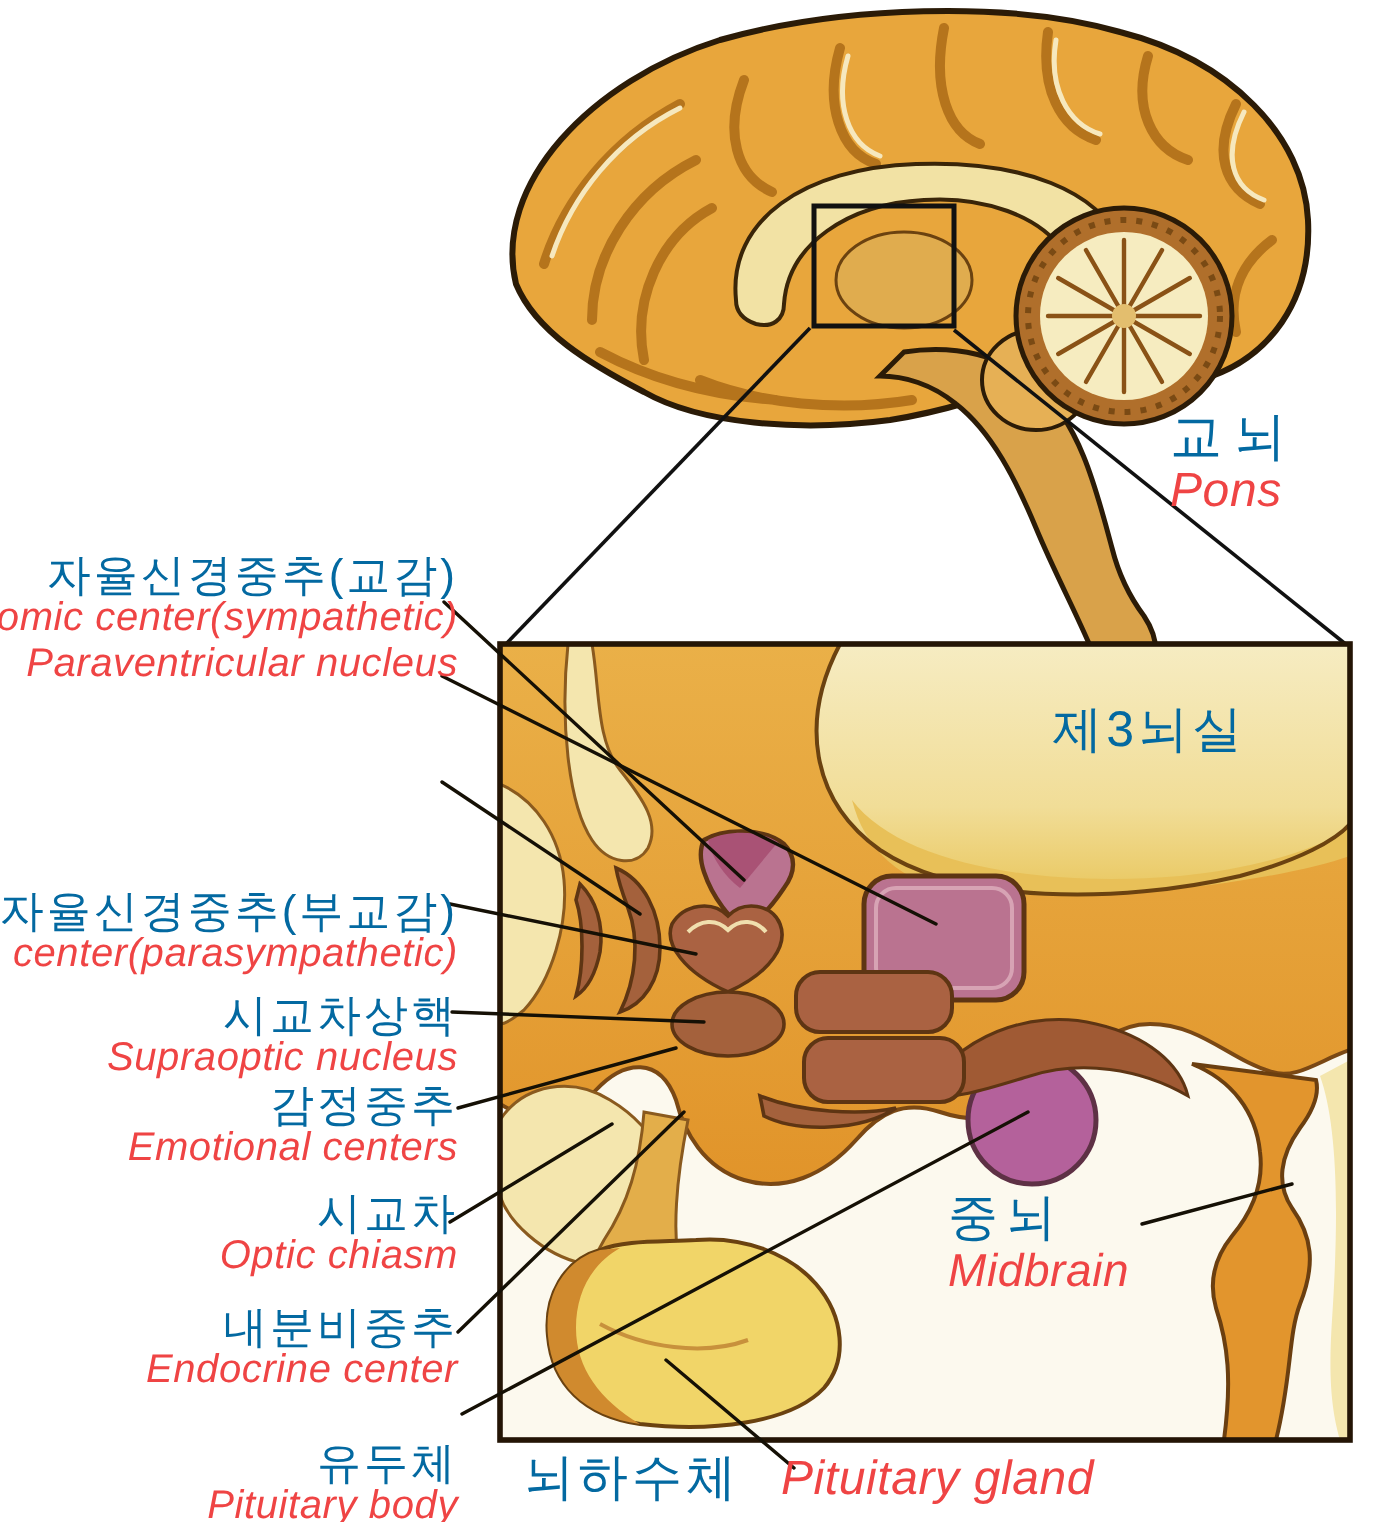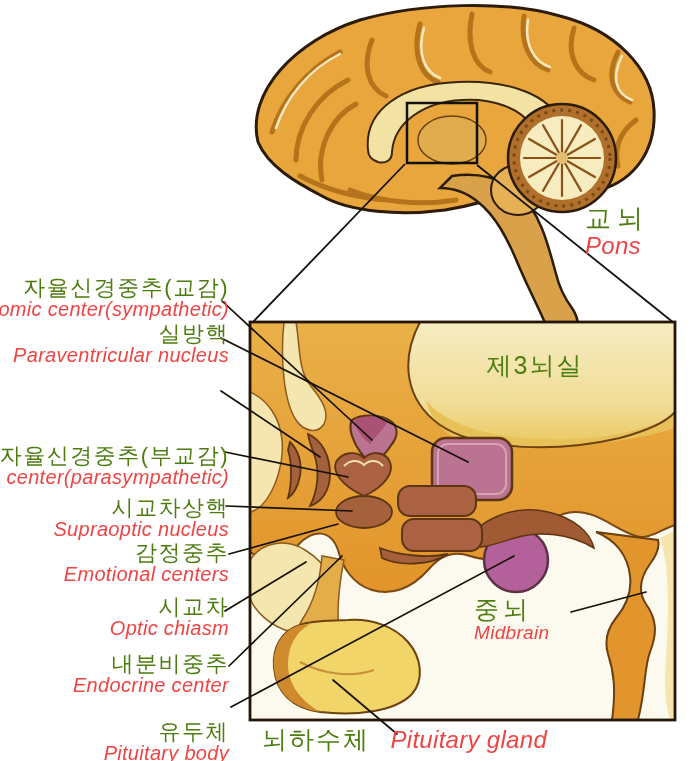--- a/index.html
+++ b/index.html
@@ -1,31 +1,31 @@
 <!DOCTYPE html>
 <html><head>
 <meta charset="utf-8">
 <style>
   html,body{margin:0;padding:0;background:#ffffff;}
   .page{position:relative;width:700px;height:761px;background:#ffffff;overflow:hidden;
         font-family:"Liberation Sans",sans-serif;color:#1b1611;}
   .art{position:absolute;left:0;top:0;}
   .lbl{position:absolute;line-height:1.06;z-index:5;}
-  .lbl .ko{display:block;font-size:22px;letter-spacing:1.5px;color:#4d7c0f;}
+  .lbl .ko{display:block;font-size:22px;letter-spacing:1.5px;color:#0369a1;}
   .lbl .en{display:block;font-style:italic;font-size:20px;letter-spacing:.3px;color:#ef4444;}
   .left-lbl{right:471px;text-align:right;white-space:nowrap;}
   .pons-lbl{left:585px;top:205px;}
   .pons-lbl .ko{font-size:26px;letter-spacing:6px;}
   .pons-lbl .en{font-size:24px;}
-  .tv-lbl{left:447px;top:352px;width:176px;text-align:center;}
+  .tv-lbl{left:447px;top:352px;width:176px;text-align:right;}
   .tv-lbl .ko{font-size:25px;letter-spacing:2px;}
   .tv-lbl .en{font-size:22px;}
   .mid-lbl{left:474px;top:596px;width:92px;text-align:left;}
   .mid-lbl .ko{font-size:25px;letter-spacing:4px;}
-  .mid-lbl .en{font-size:19px;}
+  .mid-lbl .en{font-size:23px;}
   .pit-lbl{left:262px;top:726px;white-space:nowrap;}
   .pit-lbl .ko{display:inline;font-size:25px;letter-spacing:2px;}
   .pit-lbl .en{display:inline;font-style:italic;font-size:24px;margin-left:16px;}
 </style>
 </head>
 <body>
 
 <div class="page">
 
   <svg class="art" width="700" height="761" viewBox="0 0 700 761">
@@ -162,21 +162,20 @@
       <line x1="397" y1="734" x2="333" y2="680"></line>
       <line x1="571" y1="612" x2="646" y2="592"></line>
     </g>
   </svg>
 
   <div class="lbl left-lbl" style="top:276px">
     <span class="ko">자율신경중추(교감)</span>
     <span class="en">Autonomic center(sympathetic)</span>
   </div>
   <div class="lbl left-lbl" style="top:322px">
-    <span class="ko">실방핵</span>
     <span class="en">Paraventricular nucleus</span>
   </div>
   <div class="lbl left-lbl" style="top:444px">
     <span class="ko">자율신경중추(부교감)</span>
     <span class="en">Autonomic center(parasympathetic)</span>
   </div>
   <div class="lbl left-lbl" style="top:496px">
     <span class="ko">시교차상핵</span>
     <span class="en">Supraoptic nucleus</span>
   </div>

